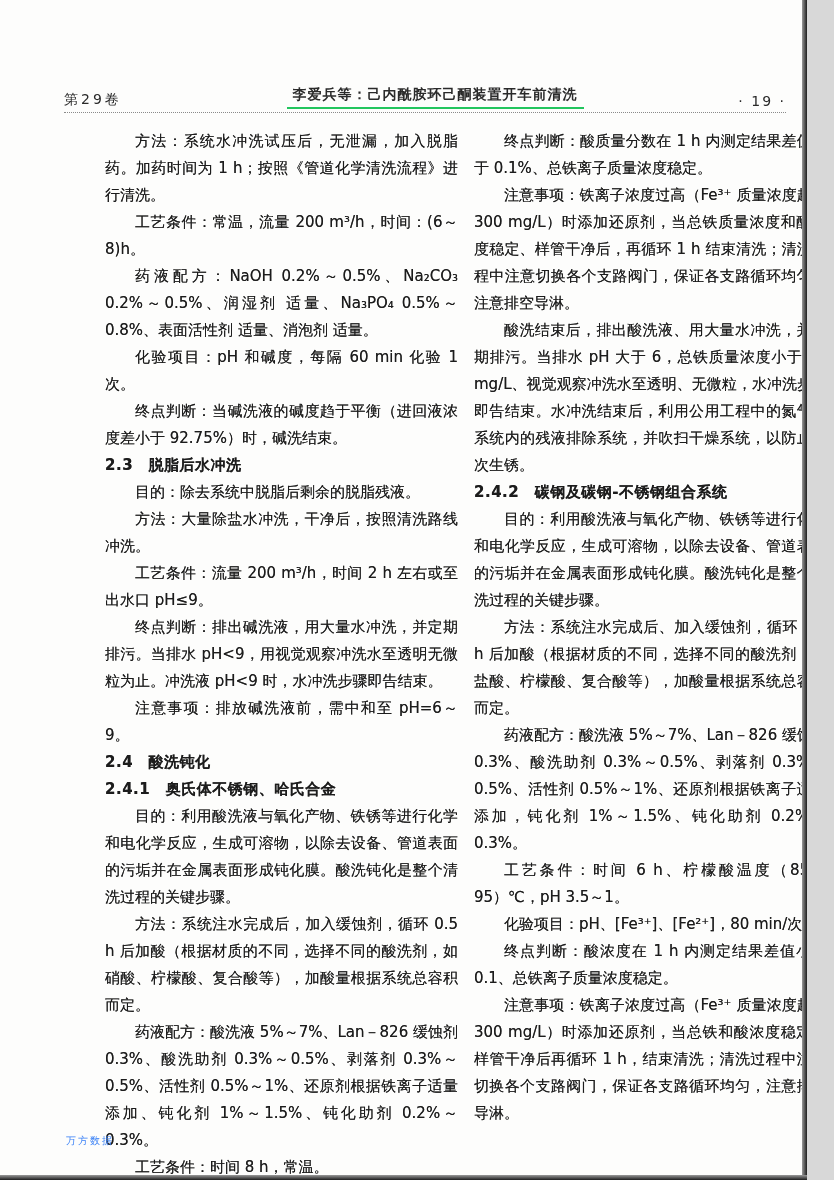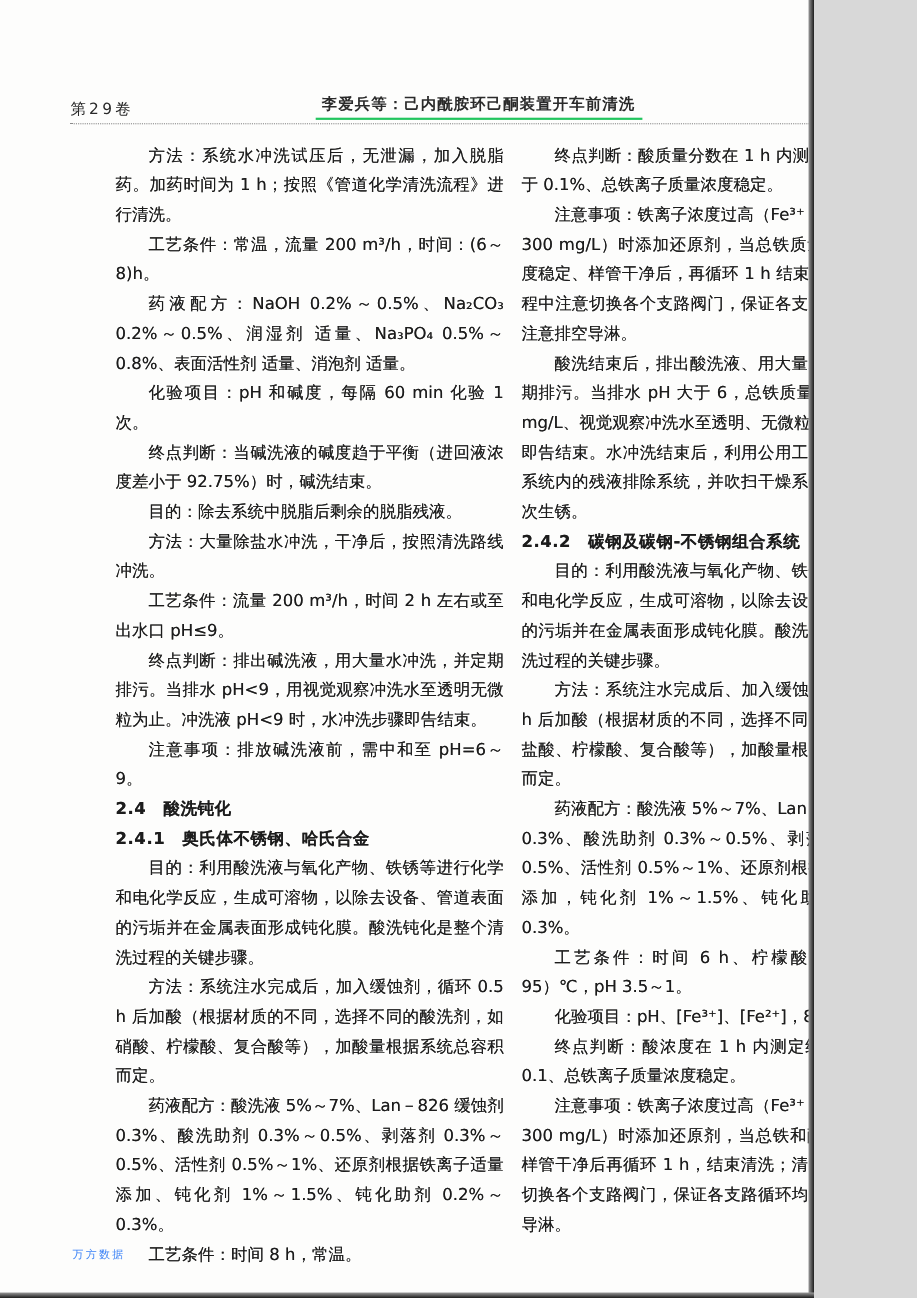--- a/index.html
+++ b/index.html
@@ -1,18 +1,18 @@
 <!DOCTYPE html>
 <html lang="zh"><head>
 <meta charset="utf-8">
 <style>
   html,body{margin:0;padding:0;background:#d8d8d8;}
   .page{
     position:relative;
-    width:740px;height:1180px;
+    width:807px;height:1180px;
     background:#fdfdfc;
     overflow:hidden;
     font-family:"DejaVu Sans","Liberation Sans",sans-serif;
     color:#1c1c1c;
   }
   
   .edge-right{position:absolute;top:0;right:0;width:5px;height:100%;
     background:linear-gradient(to right,#9a9a9a,#1d1d1d);}
   .edge-bottom{position:absolute;bottom:0;left:0;width:100%;height:5px;
     background:linear-gradient(to bottom,#9a9a9a,#1d1d1d);}
@@ -65,20 +65,21 @@
   </div>
   <div class="header-rule"></div>
 
   <div class="columns">
     <div class="column">
         <p class="para">方法：系统水冲洗试压后，无泄漏，加入脱脂药。加药时间为 1 h；按照《管道化学清洗流程》进行清洗。</p>
         <p class="para">工艺条件：常温，流量 200 m³/h，时间：(6～8)h。</p>
         <p class="para">药液配方：NaOH 0.2%～0.5%、Na₂CO₃ 0.2%～0.5%、润湿剂 适量、Na₃PO₄ 0.5%～0.8%、表面活性剂 适量、消泡剂 适量。</p>
         <p class="para">化验项目：pH 和碱度，每隔 60 min 化验 1 次。</p>
         <p class="para">终点判断：当碱洗液的碱度趋于平衡（进回液浓度差小于 92.75%）时，碱洗结束。</p>
+        <p class="heading">2.3　脱脂后水冲洗</p>
         <p class="para">目的：除去系统中脱脂后剩余的脱脂残液。</p>
         <p class="para">方法：大量除盐水冲洗，干净后，按照清洗路线冲洗。</p>
         <p class="para">工艺条件：流量 200 m³/h，时间 2 h 左右或至出水口 pH≤9。</p>
         <p class="para">终点判断：排出碱洗液，用大量水冲洗，并定期排污。当排水 pH&lt;9，用视觉观察冲洗水至透明无微粒为止。冲洗液 pH&lt;9 时，水冲洗步骤即告结束。</p>
         <p class="para">注意事项：排放碱洗液前，需中和至 pH=6～9。</p>
         <p class="heading">2.4　酸洗钝化</p>
         <p class="heading">2.4.1　奥氏体不锈钢、哈氏合金</p>
         <p class="para">目的：利用酸洗液与氧化产物、铁锈等进行化学和电化学反应，生成可溶物，以除去设备、管道表面的污垢并在金属表面形成钝化膜。酸洗钝化是整个清洗过程的关键步骤。</p>
         <p class="para">方法：系统注水完成后，加入缓蚀剂，循环 0.5 h 后加酸（根据材质的不同，选择不同的酸洗剂，如硝酸、柠檬酸、复合酸等），加酸量根据系统总容积而定。</p>
         <p class="para">药液配方：酸洗液 5%～7%、Lan－826 缓蚀剂 0.3%、酸洗助剂 0.3%～0.5%、剥落剂 0.3%～0.5%、活性剂 0.5%～1%、还原剂根据铁离子适量添加、钝化剂 1%～1.5%、钝化助剂 0.2%～0.3%。</p>

